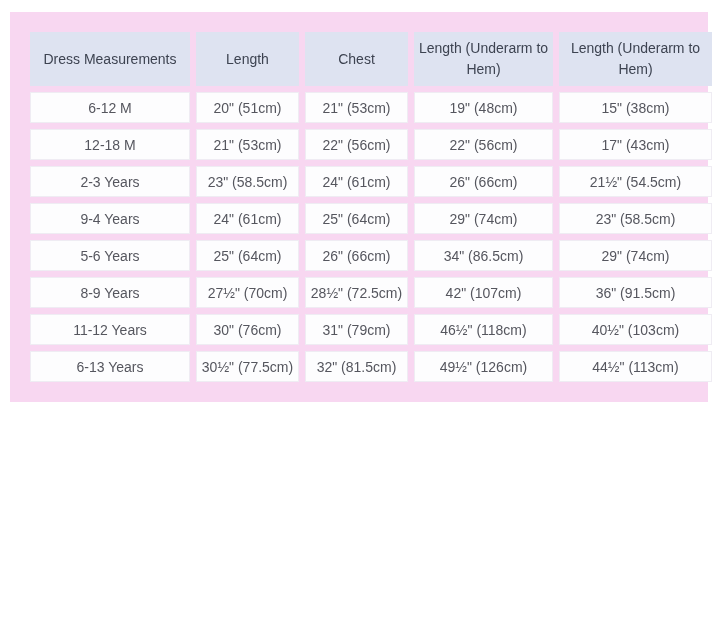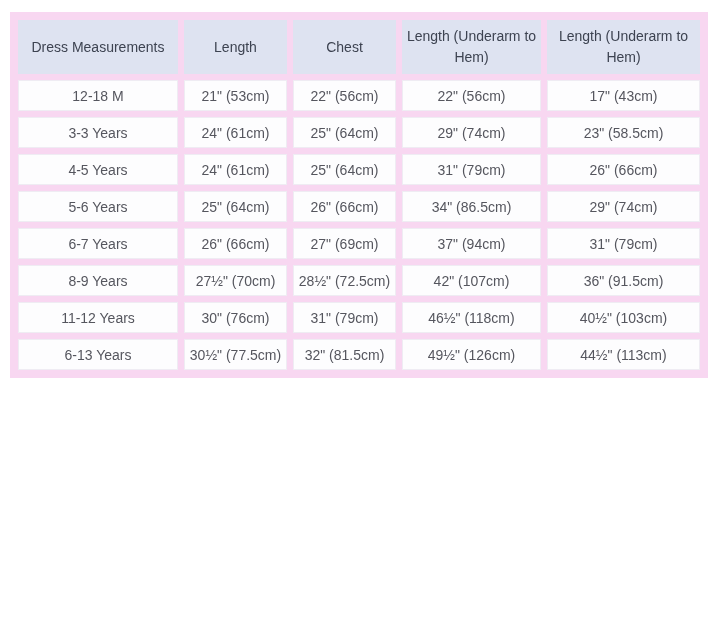--- a/index.html
+++ b/index.html
@@ -19,21 +19,21 @@
     height: 617px;
     background: var(--page-bg);
     font-family: "Liberation Sans", sans-serif;
   }
   .chart-wrap {
     position: absolute;
     left: 10px;
     top: 12px;
     width: 698px;
     background: var(--frame-pink);
-    padding: 2px;
+    padding: 14px;
   }
   table.size-chart {
     width: 100%;
     table-layout: fixed;
     border-collapse: separate;
     border-spacing: 6px;
   }
   th {
     background: var(--header-bg);
     color: var(--header-text);
@@ -74,53 +74,53 @@
       <tr>
         <th>Dress Measurements</th>
         <th>Length</th>
         <th>Chest</th>
         <th>Length (Underarm to Hem)</th>
         <th>Length (Underarm to Hem)</th>
       </tr>
     </thead>
     <tbody>
         <tr>
+          <td>6-12 M</td>
+          <td>20" (51cm)</td>
+          <td>21" (53cm)</td>
+          <td>19" (48cm)</td>
+          <td>15" (38cm)</td>
+        </tr>
+        <tr>
           <td>12-18 M</td>
           <td>21" (53cm)</td>
           <td>22" (56cm)</td>
           <td>22" (56cm)</td>
           <td>17" (43cm)</td>
         </tr>
         <tr>
-          <td>3-3 Years</td>
+          <td>2-3 Years</td>
+          <td>23" (58.5cm)</td>
+          <td>24" (61cm)</td>
+          <td>26" (66cm)</td>
+          <td>21½" (54.5cm)</td>
+        </tr>
+        <tr>
+          <td>9-4 Years</td>
           <td>24" (61cm)</td>
           <td>25" (64cm)</td>
           <td>29" (74cm)</td>
           <td>23" (58.5cm)</td>
-        </tr>
-        <tr>
-          <td>4-5 Years</td>
-          <td>24" (61cm)</td>
-          <td>25" (64cm)</td>
-          <td>31" (79cm)</td>
-          <td>26" (66cm)</td>
         </tr>
         <tr>
           <td>5-6 Years</td>
           <td>25" (64cm)</td>
           <td>26" (66cm)</td>
           <td>34" (86.5cm)</td>
           <td>29" (74cm)</td>
-        </tr>
-        <tr>
-          <td>6-7 Years</td>
-          <td>26" (66cm)</td>
-          <td>27" (69cm)</td>
-          <td>37" (94cm)</td>
-          <td>31" (79cm)</td>
         </tr>
         <tr>
           <td>8-9 Years</td>
           <td>27½" (70cm)</td>
           <td>28½" (72.5cm)</td>
           <td>42" (107cm)</td>
           <td>36" (91.5cm)</td>
         </tr>
         <tr>
           <td>11-12 Years</td>

